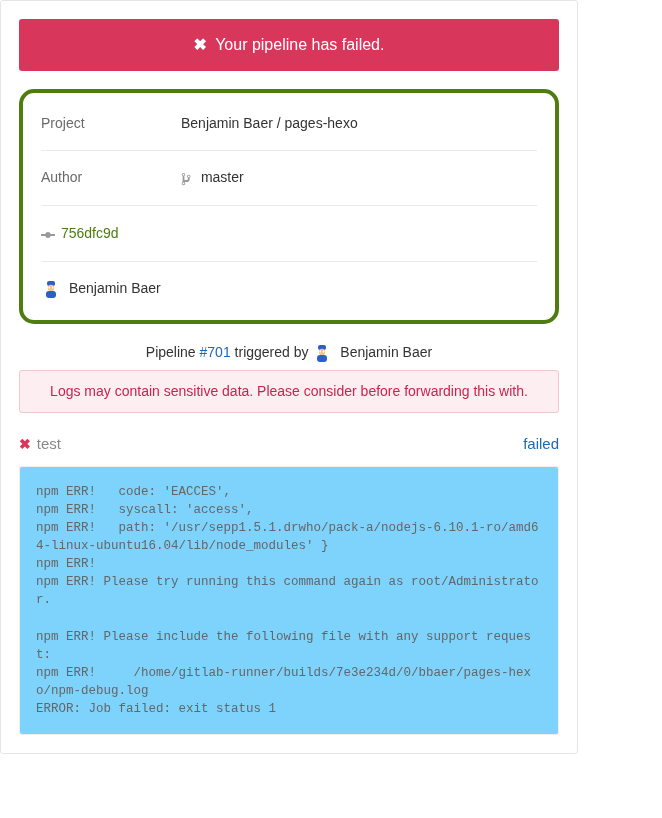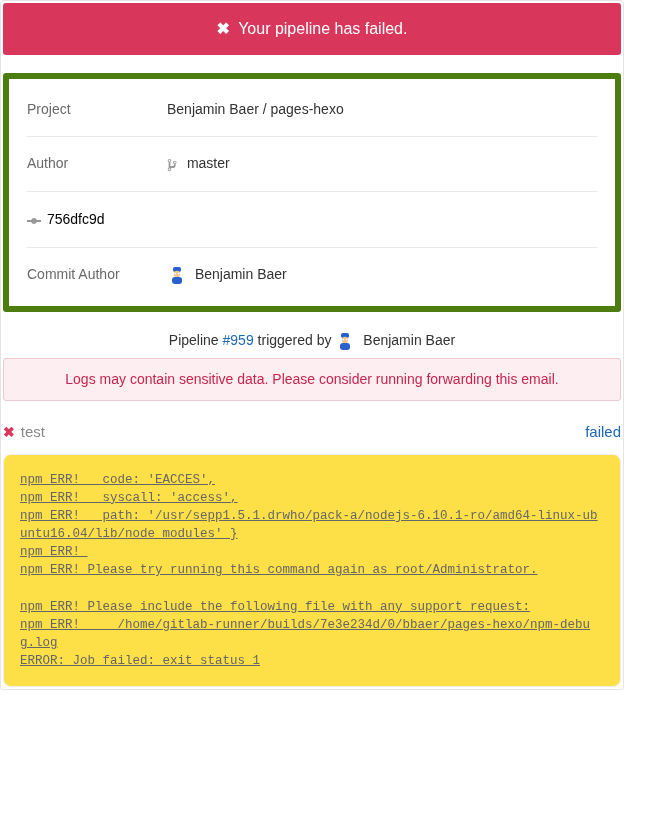--- a/index.html
+++ b/index.html
@@ -4,42 +4,42 @@
 <style>
   * { box-sizing: border-box; margin: 0; padding: 0; }
   body {
     font-family: -apple-system, BlinkMacSystemFont, "Segoe UI", Helvetica, Arial, sans-serif;
     background: #fff;
     color: #333;
     font-size: 14px;
     line-height: 1.5;
   }
   .outer {
-    width: 624px;
+    width: 578px;
     border: 1px solid #e5e5e5;
     border-radius: 3px;
-    padding: 2px;
+    padding: 18px;
   }
   .banner {
     background: #d9365b;
     color: #fff;
     text-align: center;
     padding: 14px 10px;
     border-radius: 3px;
     font-size: 16px;
     font-weight: 400;
     margin-bottom: 18px;
   }
   .banner .x-glyph {
     font-weight: bold;
     margin-right: 4px;
   }
   .details {
-    border: 6px solid #4d7c0f;
-    border-radius: 3px;
+    border: 4px solid #4d7c0f;
+    border-radius: 15px;
     padding: 4px 18px;
     margin-bottom: 18px;
   }
   .row {
     display: flex;
     padding: 16px 0;
     border-top: 1px solid #eaeaea;
   }
   .row:first-child { border-top: none; }
   .row-label {
@@ -47,21 +47,21 @@
     flex: 0 0 140px;
     color: #6a6a6a;
     font-size: 14px;
   }
   .row-value {
     flex: 1;
     color: #333;
     font-size: 14px;
   }
   .row-value a {
-    color: #000000;
+    color: #4d7c0f;
     text-decoration: none;
   }
   .row-value.commit { line-height: 1.6; }
   .branch-icon, .commit-icon {
     display: inline-block;
     width: 14px;
     color: #888;
     vertical-align: middle;
     margin-right: 2px;
   }
@@ -112,31 +112,30 @@
   .job-stage {
     color: #888;
     font-size: 15px;
   }
   .job-name {
     color: #1b69b6;
     font-size: 15px;
     text-decoration: none;
   }
   .log {
-    background: #fde047;
+    background: #7dd3fc;
     border: 1px solid #eee;
-    border-radius: 8px;
+    border-radius: 3px;
     padding: 16px;
     font-family: Menlo, Consolas, "Liberation Mono", monospace;
     font-size: 12.5px;
     color: #666;
     white-space: pre-wrap;
     word-break: break-all;
     line-height: 1.45;
-    text-decoration: underline;
   }
   svg { display: inline-block; vertical-align: middle; }
 </style>
 </head>
 <body>
 
 <div class="outer">
 
   <div class="banner">
     <span class="x-glyph">✖</span>
@@ -167,55 +166,54 @@
         <span class="commit-icon">
           <svg width="14" height="10" viewBox="0 0 14 10">
               <path fill="#999" d="M7 2a3 3 0 0 0-2.83 2H0v2h4.17A3 3 0 0 0 9.83 6H14V4H9.83A3 3 0 0 0 7 2z"></path>
             </svg>
         </span>
         <a href="#">756dfc9d</a><br>
       </div>
     </div>
 
     <div class="row">
-      <div class="row-label">Commit Author</div>
       <div class="row-value">
         <span class="avatar">
           <svg width="20" height="20" viewBox="0 0 20 20">
             <rect width="20" height="20" fill="#fff"></rect>
             <rect x="6" y="1" width="8" height="5" rx="2" fill="#2a5fd0"></rect>
             <circle cx="10" cy="8" r="3.2" fill="#f6c38a"></circle>
             <rect x="5" y="11" width="10" height="7" rx="3" fill="#2a5fd0"></rect>
             <circle cx="8.3" cy="7.5" r="0.9" fill="#fff"></circle>
             <circle cx="11.7" cy="7.5" r="0.9" fill="#fff"></circle>
           </svg>
         </span>
         <span>Benjamin Baer</span>
       </div>
     </div>
 
   </div>
 
   <div class="trigger">
-    <span>Pipeline </span><a href="#">#959</a><span> triggered by </span>
+    <span>Pipeline </span><a href="#">#701</a><span> triggered by </span>
     <span class="avatar">
       <svg width="20" height="20" viewBox="0 0 20 20">
         <rect width="20" height="20" fill="#fff"></rect>
         <rect x="6" y="1" width="8" height="5" rx="2" fill="#2a5fd0"></rect>
         <circle cx="10" cy="8" r="3.2" fill="#f6c38a"></circle>
         <rect x="5" y="11" width="10" height="7" rx="3" fill="#2a5fd0"></rect>
         <circle cx="8.3" cy="7.5" r="0.9" fill="#fff"></circle>
         <circle cx="11.7" cy="7.5" r="0.9" fill="#fff"></circle>
       </svg>
     </span>
     <span>Benjamin Baer</span>
   </div>
 
 
-  <div class="warning">Logs may contain sensitive data. Please consider running forwarding this email.</div>
+  <div class="warning">Logs may contain sensitive data. Please consider before forwarding this with.</div>
 
   <div class="job-header">
     <div class="job-left">
       <span class="red-x">✖</span>
       <span class="job-stage">test</span>
     </div>
     <a href="#" class="job-name">failed</a>
   </div>
 
   <pre class="log">npm ERR!   code: 'EACCES',

